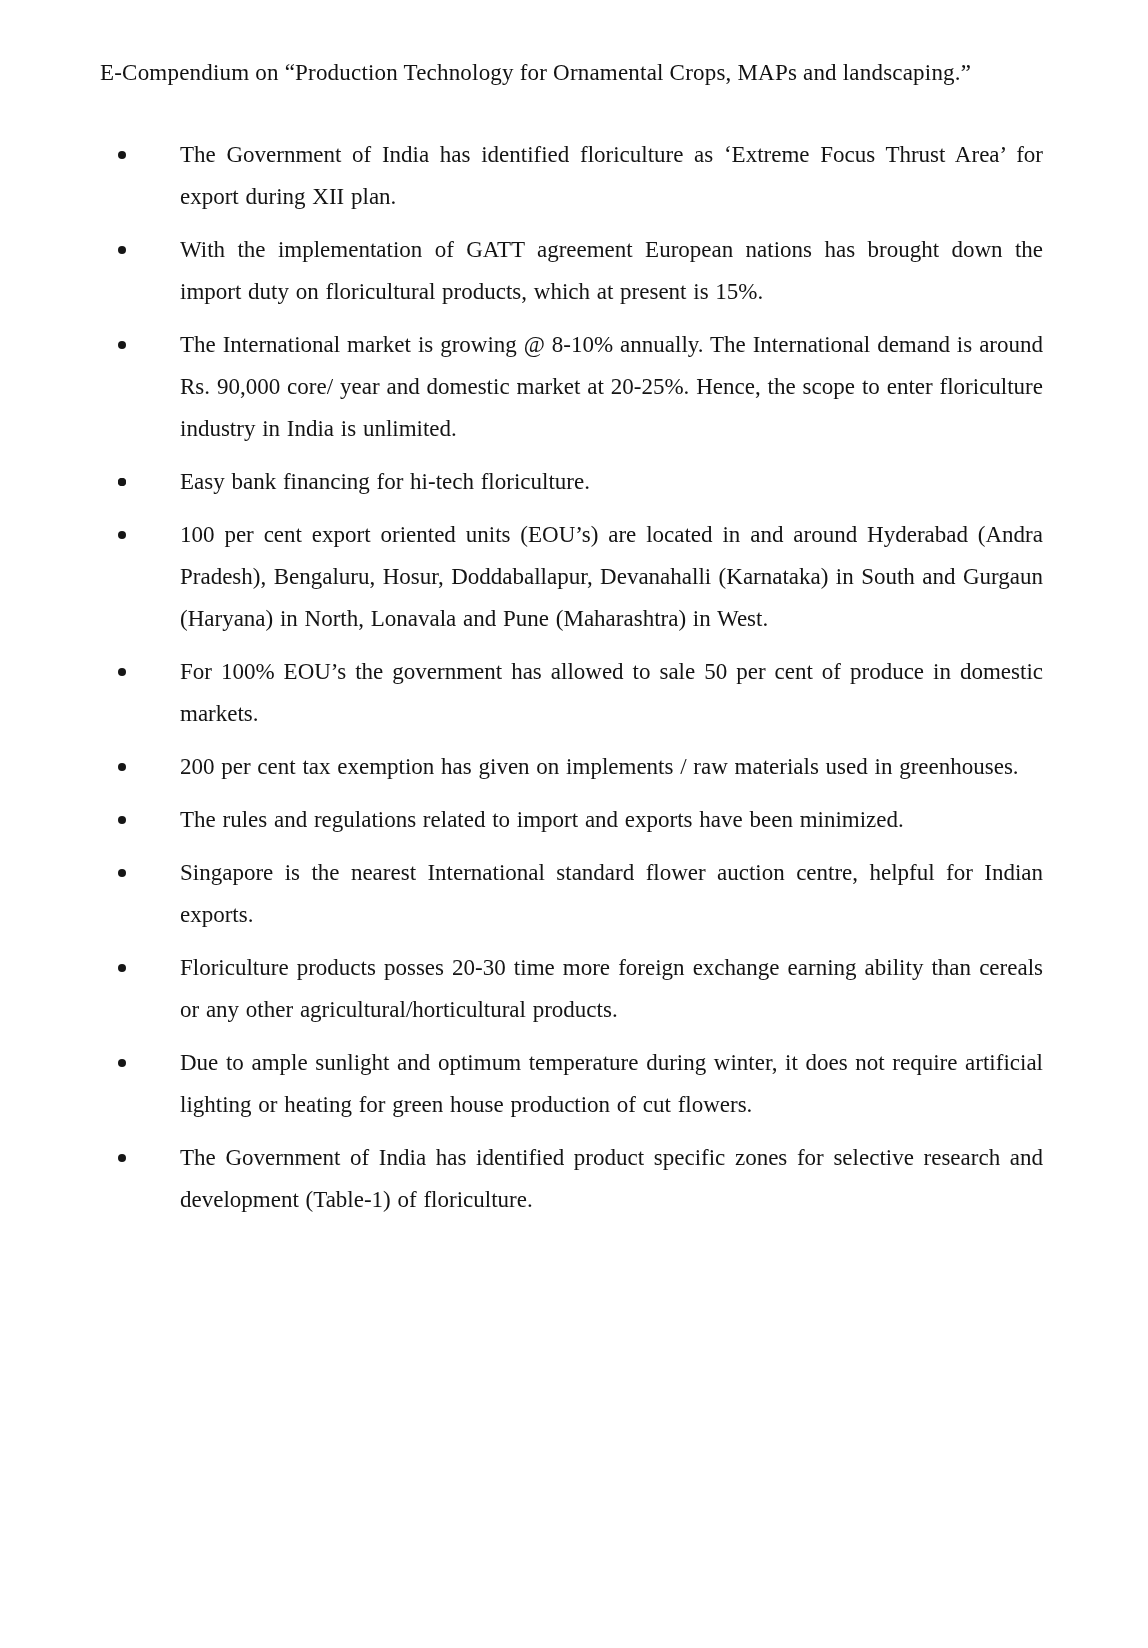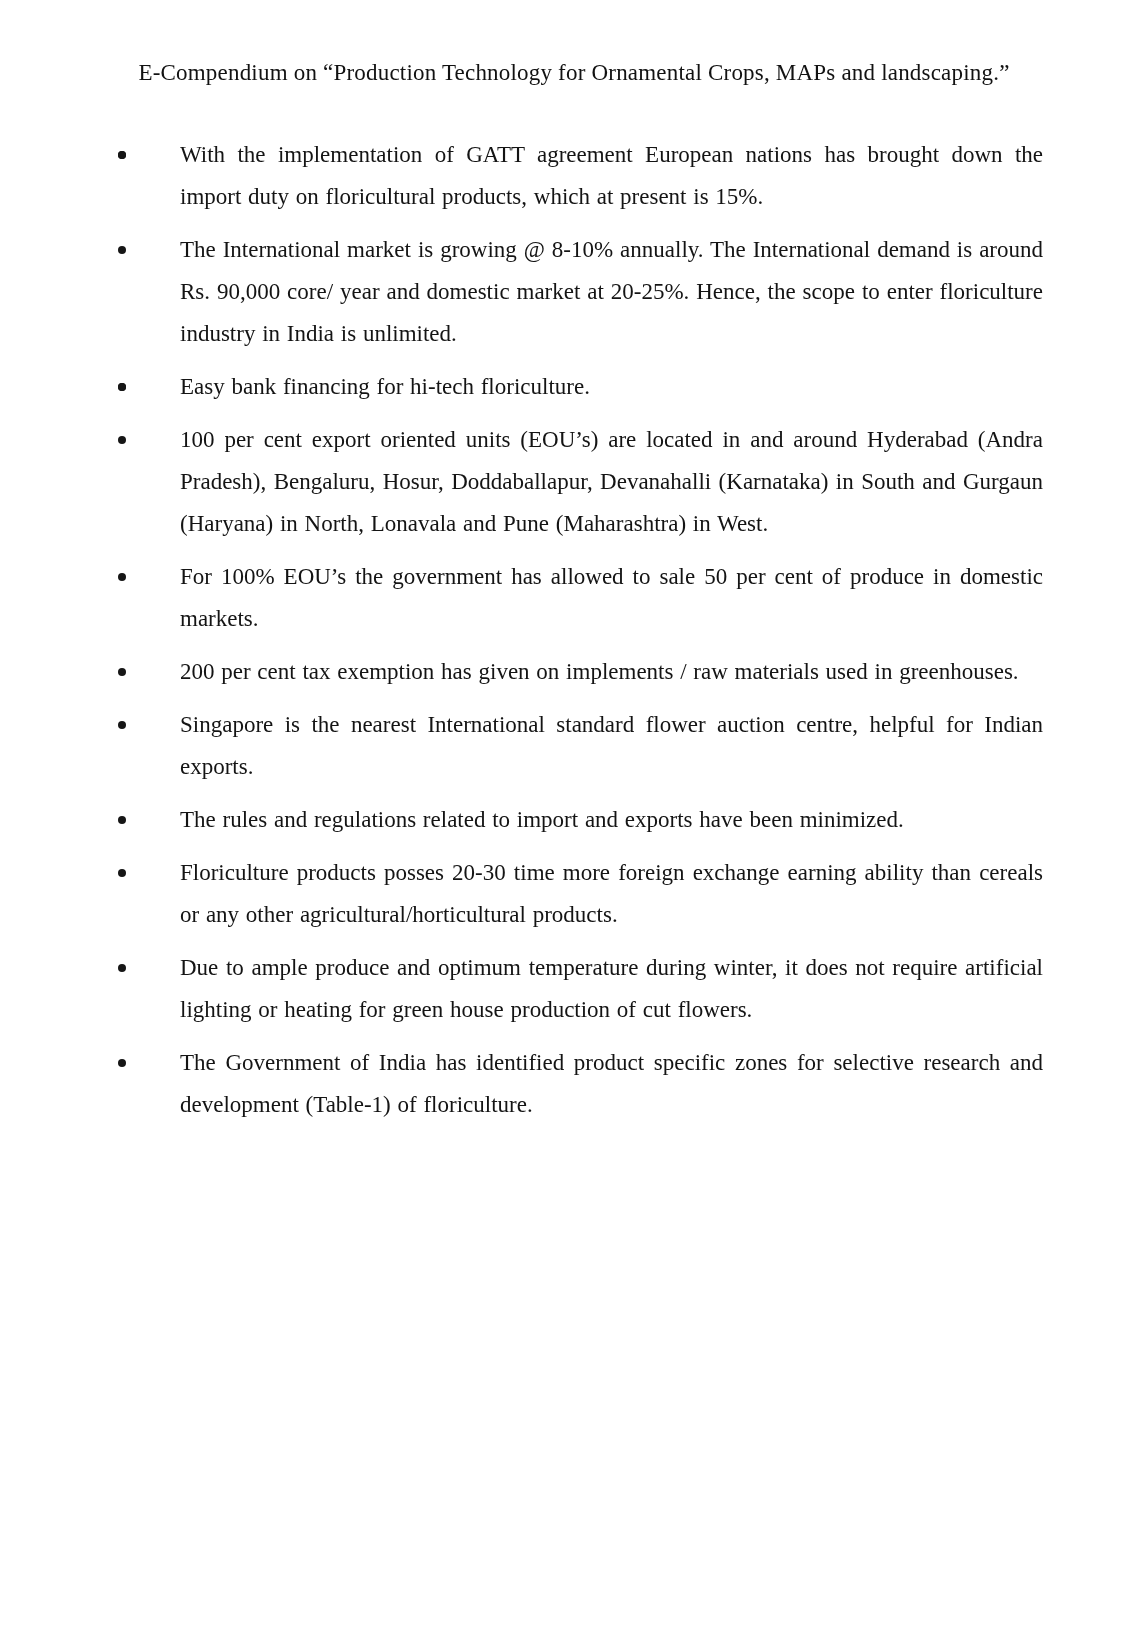--- a/index.html
+++ b/index.html
@@ -12,21 +12,21 @@
     width: 1148px;
     height: 1648px;
     background: #ffffff;
     color: #141414;
     font-family: "Liberation Serif", "DejaVu Serif", serif;
     overflow: hidden;
     box-sizing: border-box;
     padding-top: 58px;
   }
   .header {
-    text-align: center;
+    text-align: left;
     font-size: 23px;
     line-height: 30px;
     letter-spacing: 0.2px;
     color: #121212;
     padding: 0 100px;
   }
   .bullet-list {
     list-style: none;
     margin: 46px 0 0 0;
     padding: 0 105px 0 116px; 
@@ -51,27 +51,27 @@
     background: #161616;
   }
 </style>
 </head>
 <body>
 
 <div class="page">
   <div class="header">E-Compendium on “Production Technology for Ornamental Crops, MAPs and landscaping.”</div>
 
   <ul class="bullet-list" id="bullet-list">
-      <li class="bullet-item"><span class="bullet-dot"></span></li>
+      <li class="bullet-item"><span class="bullet-dot"></span><span class="bullet-text">The Government of India has identified floriculture as ‘Extreme Focus Thrust Area’ for export during XII plan.</span></li>
       <li class="bullet-item"><span class="bullet-dot"></span><span class="bullet-text">With the implementation of GATT agreement European nations has brought down the import duty on floricultural products, which at present is 15%.</span></li>
       <li class="bullet-item"><span class="bullet-dot"></span><span class="bullet-text">The International market is growing @ 8-10% annually. The International demand is around Rs. 90,000 core/ year and domestic market at 20-25%. Hence, the scope to enter floriculture industry in India is unlimited.</span></li>
       <li class="bullet-item"><span class="bullet-dot"></span></li>
       <li class="bullet-item"><span class="bullet-dot"></span><span class="bullet-text">Easy bank financing for hi-tech floriculture.</span></li>
       <li class="bullet-item"><span class="bullet-dot"></span><span class="bullet-text">100 per cent export oriented units (EOU’s) are located in and around Hyderabad (Andra Pradesh), Bengaluru, Hosur, Doddaballapur, Devanahalli (Karnataka) in South and Gurgaun (Haryana) in North, Lonavala and Pune (Maharashtra) in West.</span></li>
       <li class="bullet-item"><span class="bullet-dot"></span><span class="bullet-text">For 100% EOU’s the government has allowed to sale 50 per cent of produce in domestic markets.</span></li>
       <li class="bullet-item"><span class="bullet-dot"></span><span class="bullet-text">200 per cent tax exemption has given on implements / raw materials used in greenhouses.</span></li>
+      <li class="bullet-item"><span class="bullet-dot"></span><span class="bullet-text">The rules and regulations related to import and exports have been minimized.</span></li>
       <li class="bullet-item"><span class="bullet-dot"></span><span class="bullet-text">Singapore is the nearest International standard flower auction centre, helpful for Indian exports.</span></li>
-      <li class="bullet-item"><span class="bullet-dot"></span><span class="bullet-text">The rules and regulations related to import and exports have been minimized.</span></li>
       <li class="bullet-item"><span class="bullet-dot"></span><span class="bullet-text">Floriculture products posses 20-30 time more foreign exchange earning ability than cereals or any other agricultural/horticultural products.</span></li>
-      <li class="bullet-item"><span class="bullet-dot"></span><span class="bullet-text">Due to ample produce and optimum temperature during winter, it does not require artificial lighting or heating for green house production of cut flowers.</span></li>
+      <li class="bullet-item"><span class="bullet-dot"></span><span class="bullet-text">Due to ample sunlight and optimum temperature during winter, it does not require artificial lighting or heating for green house production of cut flowers.</span></li>
       <li class="bullet-item"><span class="bullet-dot"></span><span class="bullet-text">The Government of India has identified product specific zones for selective research and development (Table-1) of floriculture.</span></li>
     </ul>
 </div>
 
 </body></html>

